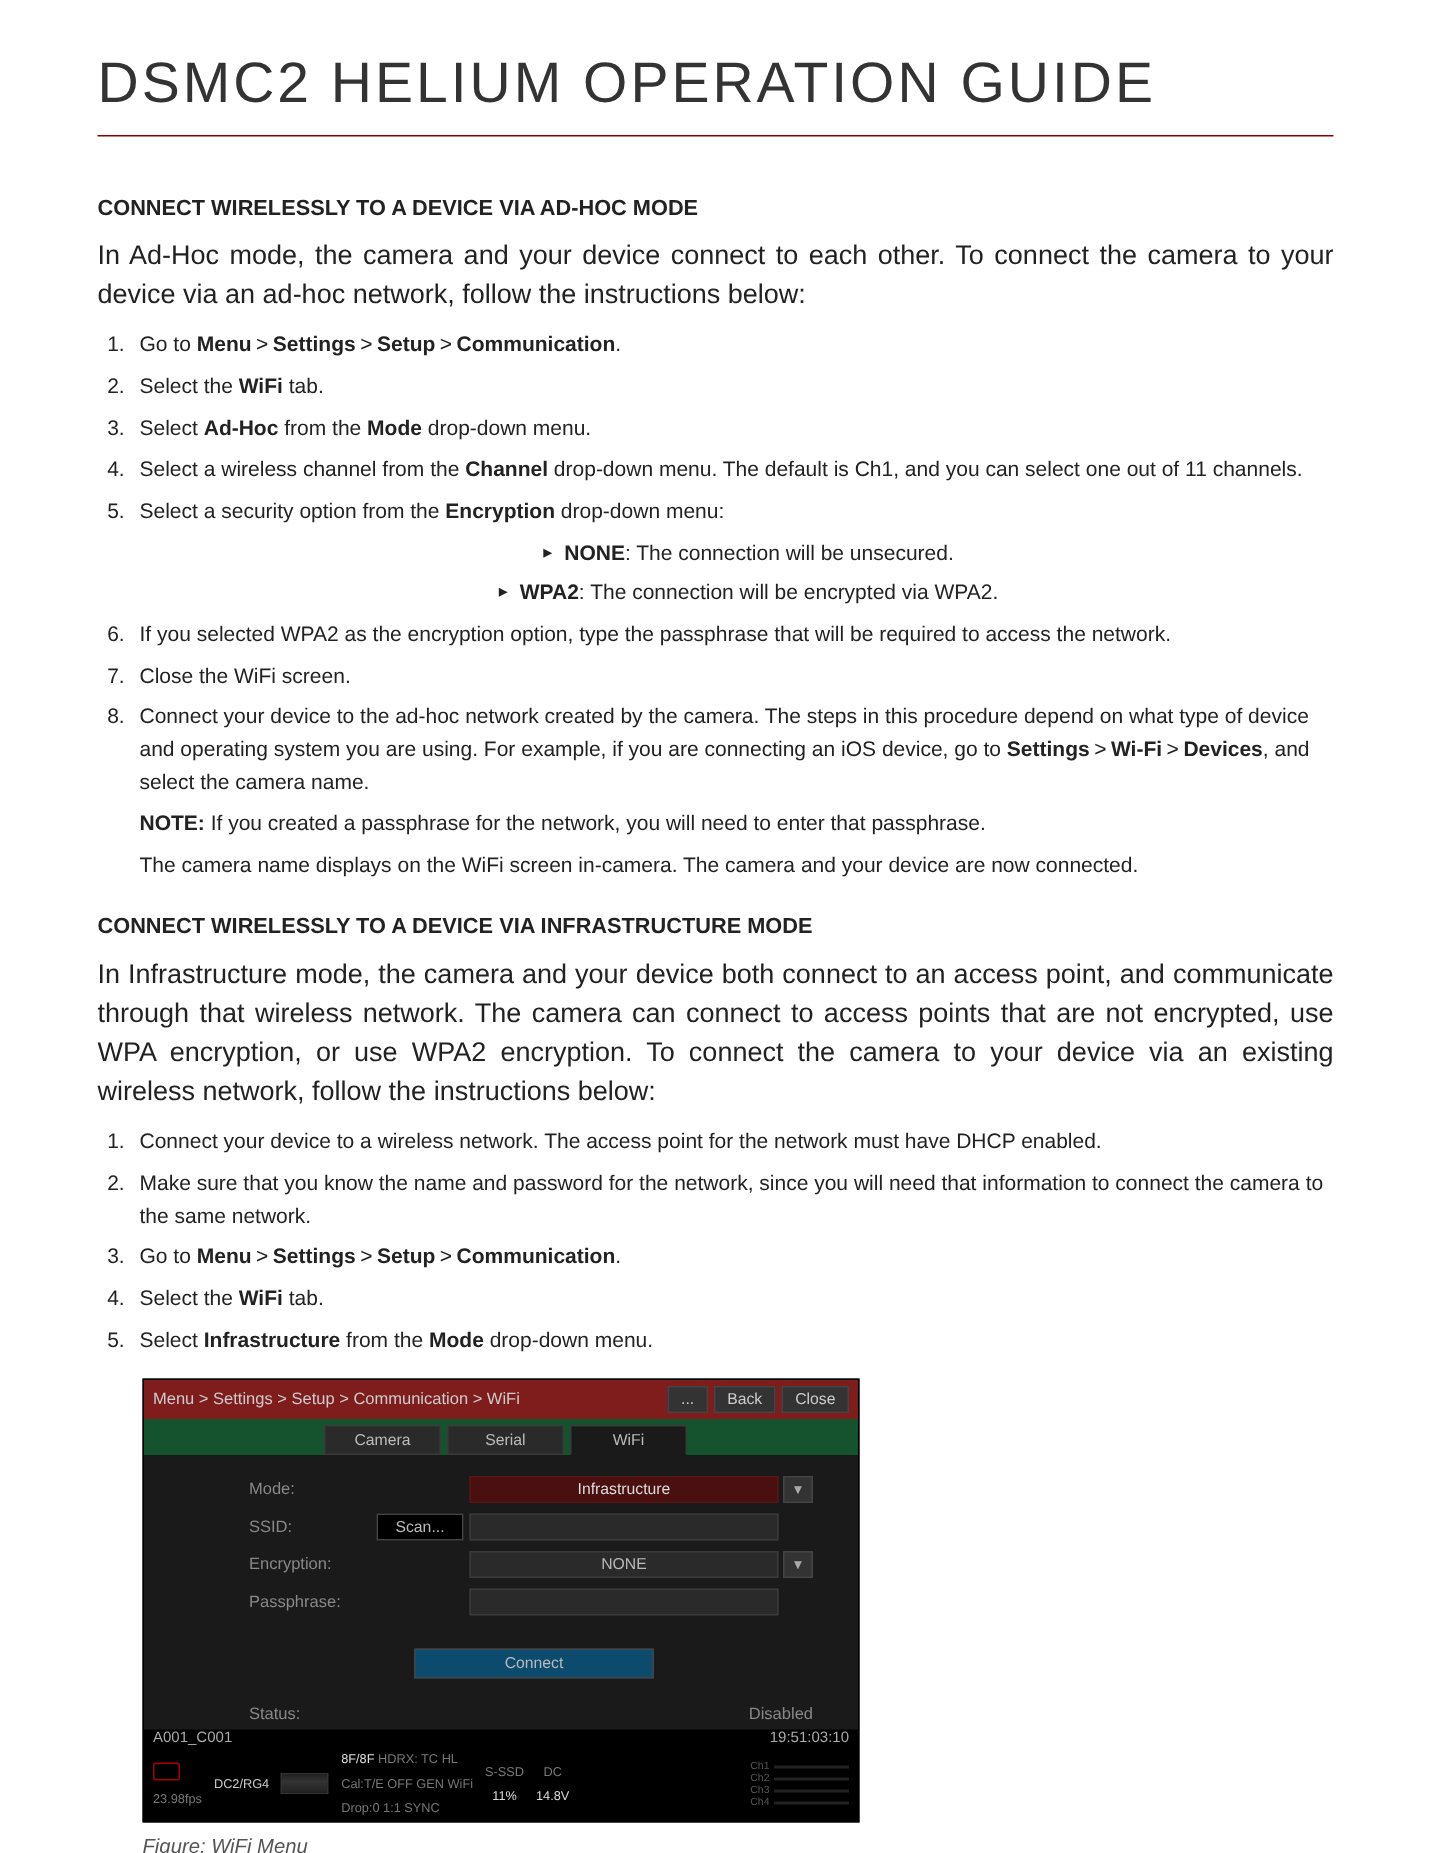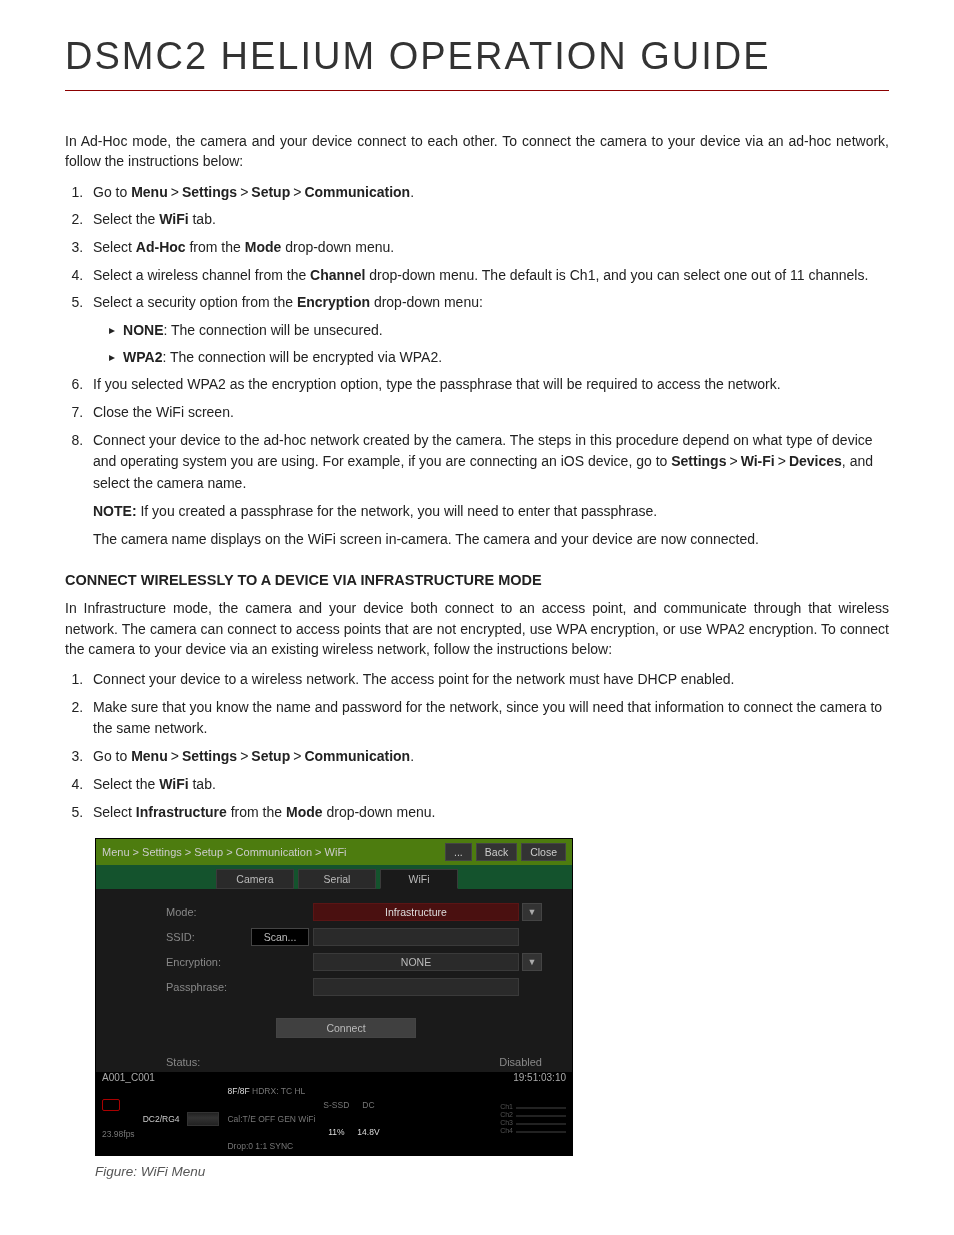--- a/index.html
+++ b/index.html
@@ -26,41 +26,42 @@
     border-top: 1.5px solid #8b0000;
     margin-bottom: 40px;
   }
   .section-heading {
     font-weight: bold;
     font-size: 14.5px;
     margin-top: 22px;
     margin-bottom: 10px;
   }
   .body-text {
-    font-size: 14px;
+    font-size: 18px;
     line-height: 1.45;
     margin-bottom: 10px;
     text-align: justify;
   }
   ol {
     margin-left: 22px;
     font-size: 14px;
     line-height: 1.55;
   }
   ol > li {
     margin-bottom: 6px;
     padding-left: 6px;
   }
   ol > li > p {
     margin-top: 6px;
     margin-bottom: 6px;
   }
   ul.bullets {
     list-style: none;
     margin: 6px 0 6px 16px;
+    text-align: center;
   }
   ul.bullets li::before {
     content: "▸";
     margin-right: 8px;
     font-size: 12px;
     position: relative;
     top: -1px;
   }
   ul.bullets li {
     margin-bottom: 5px;
@@ -75,21 +76,21 @@
     background: #1a1a1a;
     color: #999;
     font-family: Arial, sans-serif;
     font-size: 11px;
     border: 1px solid #000;
   }
   .cam-topbar {
     display: flex;
     align-items: center;
     padding: 4px 6px;
-    background: #4d7c0f;
+    background: #7f1d1d;
     font-size: 11px;
     color: #ccc;
   }
   .cam-breadcrumb { flex: 1; }
   .cam-btn {
     background: #333;
     border: 1px solid #444;
     color: #ccc;
     padding: 2px 8px;
     margin-left: 4px;
@@ -161,24 +162,24 @@
     background: #333;
     border: 1px solid #444;
     display: flex;
     align-items: center;
     justify-content: center;
     margin-left: 3px;
     color: #aaa;
     font-size: 9px;
   }
   .cam-connect {
-    width: 140px;
+    width: 160px;
     margin: 8px 0 8px 180px;
     text-align: center;
-    background: #404040;
+    background: #0c4a6e;
     border: 1px solid #444;
     padding: 3px 0;
     color: #bbb;
     font-size: 10.5px;
   }
   .cam-status-row {
     display: flex;
     padding: 10px 30px 4px 70px;
     font-size: 11px;
     color: #888;
@@ -208,21 +209,21 @@
     width: 18px; height: 12px;
     border: 1px solid #a00;
     border-radius: 2px;
     position: relative;
   }
   .cam-footer .hist {
     width: 32px; height: 14px;
     background: linear-gradient(to top,#222 0%,#333 60%,#222 100%);
     border: 1px solid #333;
   }
-  .cam-footer .grp { display:flex; flex-direction:column; line-height:1; gap:19px; }
+  .cam-footer .grp { display:flex; flex-direction:column; line-height:1; gap:8px; }
   .cam-footer .white { color:#ddd; }
   .cam-footer .lvls {
     margin-left:auto;
     display:flex; flex-direction:column; gap:1px;
     font-size:7px; color:#555; line-height:1;
   }
   .cam-footer .lvlbar {
     width:50px; height:2px; background:#222; margin-left:3px; display:inline-block;
   }
 
@@ -234,20 +235,21 @@
     margin-top: 8px;
   }
 </style>
 </head>
 <body>
 
 <div class="page">
   <h1 class="title">DSMC2 HELIUM OPERATION GUIDE</h1>
   <hr class="divider">
 
+  <div class="section-heading">CONNECT WIRELESSLY TO A DEVICE VIA AD-HOC MODE</div>
   <p class="body-text">In Ad-Hoc mode, the camera and your device connect to each other. To connect the camera to your device via an ad-hoc network, follow the instructions below:</p>
 
   <ol>
     <li>
       <span>Go to </span><b>Menu</b><span class="gt">&gt;</span><b>Settings</b><span class="gt">&gt;</span><b>Setup</b><span class="gt">&gt;</span><b>Communication</b>.
     </li>
     <li>
       <span>Select the </span><b>WiFi</b><span> tab.</span>
     </li>
     <li>

